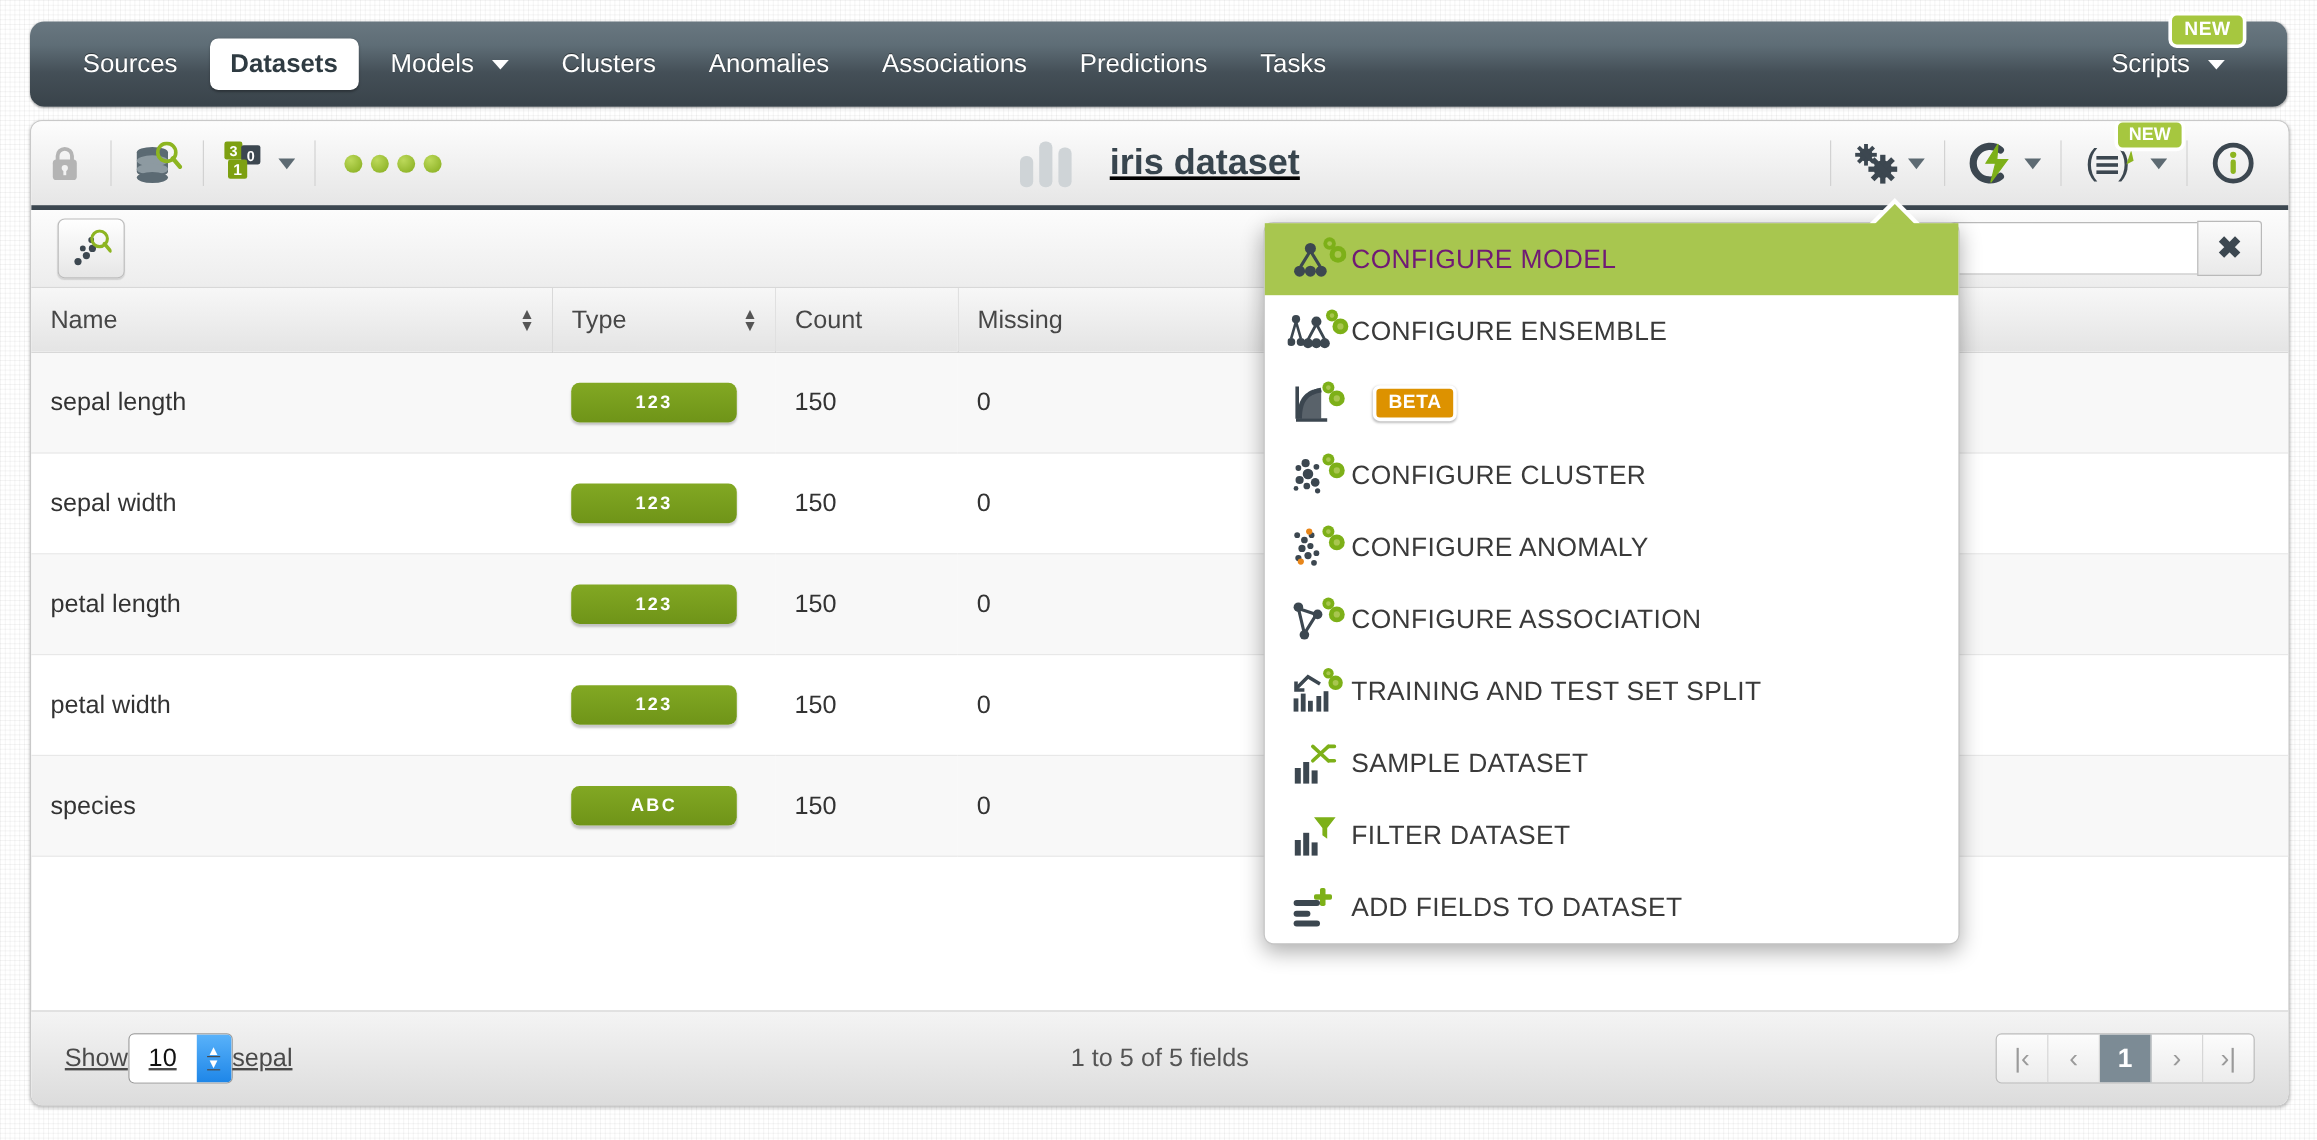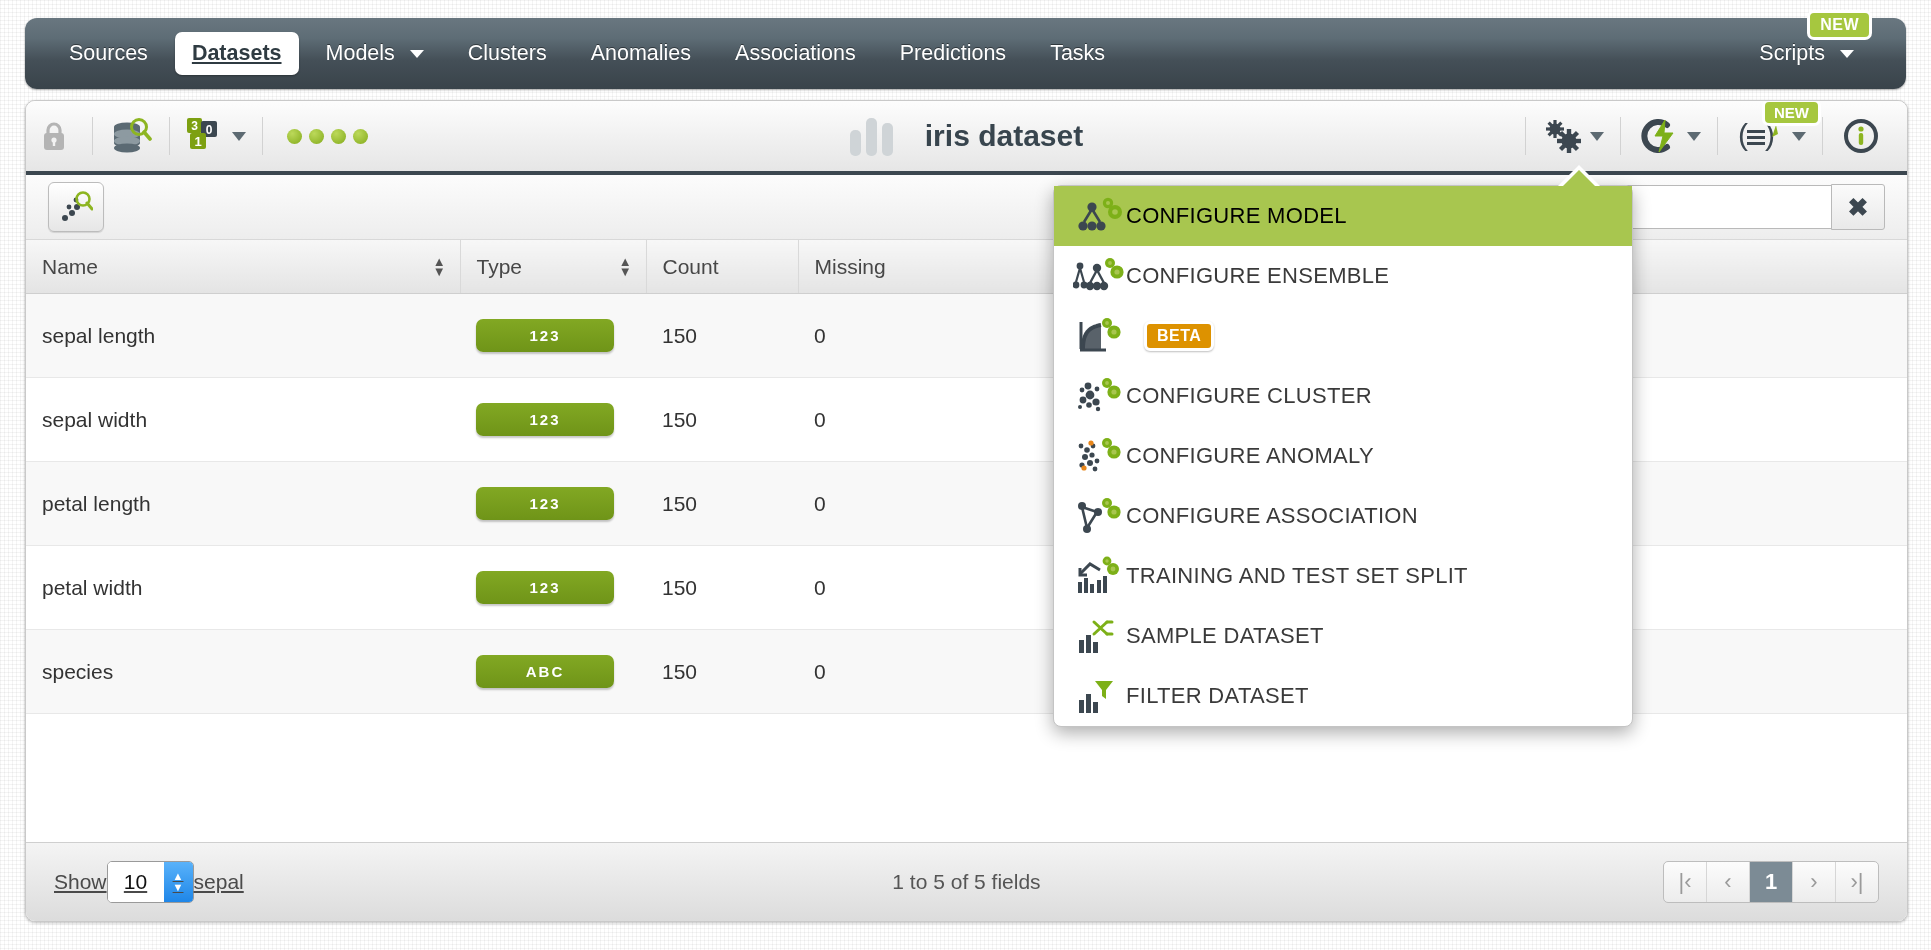--- a/index.html
+++ b/index.html
@@ -25,21 +25,20 @@
   }
   .nav-left{display:flex;align-items:center;height:100%;padding-left:22px;}
   .nav-item{
     position:relative;color:#ffffff;font-size:21.5px;padding:9px 17px;margin:0 5px;
     border-radius:7px;cursor:pointer;white-space:nowrap;
     text-shadow:0 -1px 0 rgba(0,0,0,.45);
   }
   .nav-item.active{
     background:#ffffff;color:#2f3b42;font-weight:bold;text-shadow:none;
     box-shadow:0 1px 2px rgba(0,0,0,.3);
-    text-decoration:underline;
   }
   .caret-w{
     display:inline-block;width:0;height:0;margin-left:9px;vertical-align:middle;
     border-left:7px solid transparent;border-right:7px solid transparent;
     border-top:8px solid #ffffff;
   }
   .nav-right{margin-left:auto;display:flex;align-items:center;padding-right:30px;position:relative;}
   .badge-new{
     position:absolute;top:-22px;right:34px;
     background:#a6c73f;color:#ffffff;font-size:16px;font-weight:bold;
@@ -72,21 +71,21 @@
     border-left:7px solid transparent;border-right:7px solid transparent;
     border-top:9px solid #5d6a72;
   }
   .green-dots{display:flex;align-items:center;gap:7px;margin-left:14px;}
   .gdot{width:15px;height:15px;border-radius:50%;
         background:radial-gradient(circle at 35% 30%,#bcd95a,#84ab1c);}
   .ds-title-wrap{
     position:absolute;left:0;right:0;top:0;bottom:0;
     display:flex;align-items:center;justify-content:center;pointer-events:none;
   }
-  .ds-title-inner{display:flex;align-items:center;gap:32px;}
+  .ds-title-inner{display:flex;align-items:center;gap:32px;text-decoration:underline;}
   .ds-title{font-size:30px;font-weight:bold;color:#38454e;}
   .ds-bars{display:flex;align-items:flex-end;gap:5px;height:40px;}
   .ds-bars i{display:block;width:11px;background:#cfd4d7;border-radius:5px;}
 
   .ds-right{margin-left:auto;display:flex;align-items:center;padding-right:18px;position:relative;}
   .badge-new2{
     position:absolute;top:-14px;right:86px;z-index:6;
     background:#a6c73f;color:#ffffff;font-size:15px;font-weight:bold;
     padding:2px 9px;border-radius:7px;border:3px solid #ffffff;line-height:17px;
   }
@@ -183,21 +182,21 @@
     top:-21px;right:31px;
     border-left:22px solid transparent;border-right:22px solid transparent;
     border-bottom:22px solid #ffffff;z-index:-1;
   }
   .mi{
     display:flex;align-items:center;height:60px;padding:0 18px;cursor:pointer;position:relative;
   }
   .mi:first-child{border-radius:7px 7px 0 0;}
   .mi:last-child{border-radius:0 0 7px 7px;}
   .mi.sel{background:#a8c64f;}
-  .mi.sel .mi-label{color:#000000;}
+  .mi.sel .mi-label{color:#701a75;}
   .mi-ico{width:54px;min-width:54px;height:44px;display:flex;align-items:center;justify-content:center;}
   .mi-label{font-size:22px;color:#3a3a3a;letter-spacing:.3px;white-space:nowrap;}
   .beta{
     margin-left:18px;background:#dd9200;color:#ffffff;font-size:16px;font-weight:bold;
     padding:3px 10px;border-radius:6px;border:3px solid #ffffff;letter-spacing:.5px;
     box-shadow:0 1px 2px rgba(0,0,0,.25);
   }
   svg{display:block;}
 </style>
 </head>
@@ -714,15 +713,31 @@
             <rect x="3" y="24" width="5" height="13"></rect>
               <rect x="10" y="18" width="5" height="19"></rect>
               <rect x="17" y="26" width="5" height="11"></rect>
           </g>
           <path d="M19 5h18l-7 9v9l-4-3v-6z" fill="#7db018"></path>
         </svg>
       </span>
       <span class="mi-label">FILTER DATASET</span>
     </div>
 
+    <div class="mi">
+      <span class="mi-ico">
+        <svg width="46" height="40" viewBox="0 0 46 40">
+          <g fill="#3c4750">
+            <rect x="2" y="14" width="22" height="5" rx="2.5"></rect>
+            <rect x="2" y="23" width="14" height="5" rx="2.5"></rect>
+            <rect x="2" y="31" width="22" height="5" rx="2.5"></rect>
+          </g>
+          <g fill="#7db018">
+            <rect x="24" y="4" width="4.6" height="15" rx="1.5"></rect>
+            <rect x="19" y="9.2" width="15" height="4.6" rx="1.5"></rect>
+          </g>
+        </svg>
+      </span>
+      <span class="mi-label">ADD FIELDS TO DATASET</span>
+    </div>
   </div>
 
 </div>
 
 </body></html>

